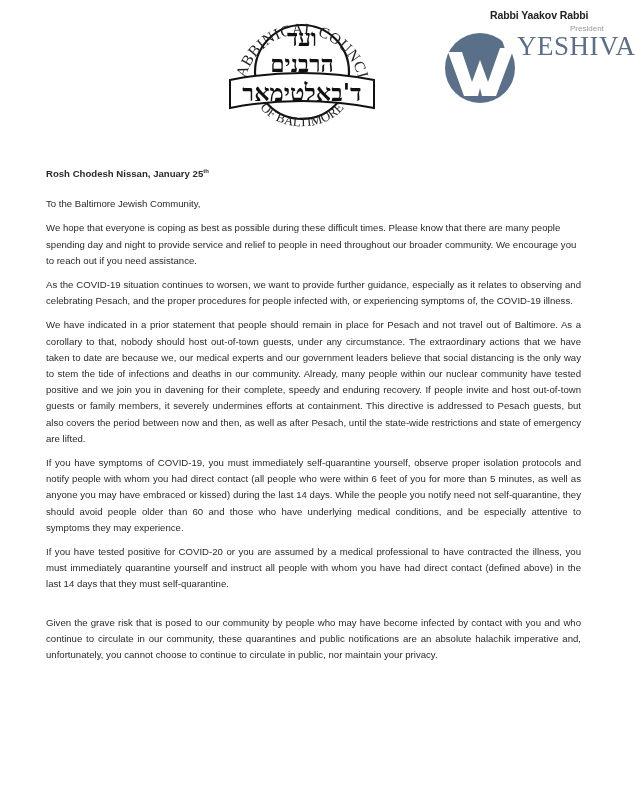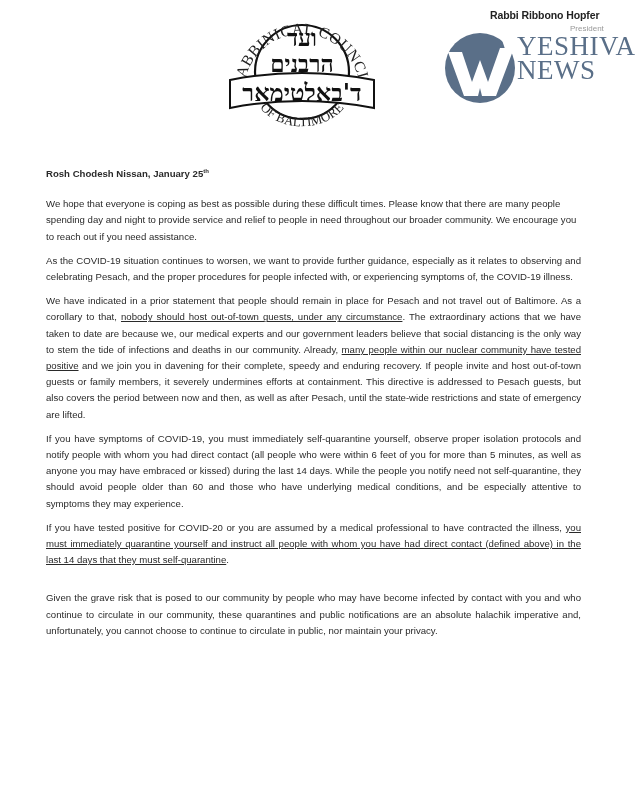--- a/index.html
+++ b/index.html
@@ -20,21 +20,21 @@
   .wm-text { position: absolute; left: 517px; top: 28px; font-family: "Liberation Serif", "DejaVu Serif", serif;
              color: #5a6f88; font-size: 27px; line-height: 24px; letter-spacing: 0.5px; margin-top: 6px; }
   .wm-text div { white-space: nowrap; }
 
   
   .letter { position: absolute; left: 46px; top: 163px; width: 535px; font-size: 9.6px; line-height: 16.2px; color: #2a2a2a; }
   .letter p { margin: 0 0 8px 0; text-align: justify; }
   .letter p.left { text-align: left; }
   .dateline { font-weight: bold; margin-bottom: 14px !important; }
   .dateline sup { font-size: 6px; vertical-align: 4px; }
-  .u { text-decoration: underline; }
+  .u { }
   .gap { margin-top: 22px !important; }
 </style>
 </head>
 <body>
 
 <div class="seal">
   <svg viewBox="0 0 158 136">
     <defs>
       <path id="arcTop" d="M 22 92 A 58 58 0 1 1 138 92"></path>
       <path id="arcBot" d="M 38 108 A 50 40 0 0 0 122 108"></path>
@@ -46,36 +46,36 @@
     <text font-family="Liberation Serif, DejaVu Serif, serif" font-size="13" fill="#222">
       <textPath href="#arcBot" startOffset="50%" text-anchor="middle">OF BALTIMORE</textPath>
     </text>
     <text x="80" y="46" text-anchor="middle" font-family="DejaVu Serif, serif" font-size="23" font-weight="bold" fill="#111" direction="rtl">ועד</text>
     <text x="80" y="72" text-anchor="middle" font-family="DejaVu Serif, serif" font-size="23" font-weight="bold" fill="#111" direction="rtl">הרבנים</text>
     <path d="M 8 80 Q 80 66 152 80 L 152 108 Q 80 94 8 108 Z" fill="#ffffff" stroke="#111" stroke-width="2"></path>
     <text x="80" y="101" text-anchor="middle" font-family="DejaVu Serif, serif" font-size="24" font-weight="bold" fill="#111" direction="rtl">ד'באלטימאר</text>
   </svg>
 </div>
 
-<div class="signatory">Rabbi Ribbono Hopfer</div>
+<div class="signatory">Rabbi Yaakov Rabbi</div>
 <div class="signatory-title">President</div>
 
 <div class="wm-logo">
   <svg viewBox="0 0 80 76">
     <circle cx="38" cy="38" r="35" fill="#5a6f88"></circle>
     <polygon points="6,22 20,22 30,52 38,30 46,52 58,18 72,18 54,66 40,66 38,58 36,66 22,66" fill="#ffffff"></polygon>
     <polygon points="60,10 72,10 66,28" fill="#ffffff"></polygon>
   </svg>
 </div>
 <div class="wm-text">
   <div>YESHIVA</div>
-  <div>NEWS</div>
 </div>
 
 <div class="letter">
   <p class="dateline left"><span>Rosh Chodesh Nissan, January 25</span><sup>th</sup></p>
+  <p class="left">To the Baltimore Jewish Community,</p>
   <p class="left">We hope that everyone is coping as best as possible during these difficult times.  Please know that there are many people spending day and night to provide service and relief to people in need throughout our broader community.  We encourage you to reach out if you need assistance.</p>
   <p>As the COVID-19 situation continues to worsen, we want to provide further guidance, especially as it relates to observing and celebrating Pesach, and the proper procedures for people infected with, or experiencing symptoms of, the COVID-19 illness.</p>
   <p><span>We have indicated in a prior statement that people should remain in place for Pesach and not travel out of Baltimore.  As a corollary to that, </span><span class="u">nobody should host out-of-town guests, under any circumstance</span><span>. The extraordinary actions that we have taken to date are because we, our medical experts and our government leaders believe that social distancing is the only way to stem the tide of infections and deaths in our community.  Already, </span><span class="u">many people within our nuclear community have tested positive</span><span> and we join you in davening for their complete, speedy and enduring recovery.  If people invite and host out-of-town guests or family members, it severely undermines efforts at containment.  This directive is addressed to Pesach guests, but also covers the period between now and then, as well as after Pesach, until the state-wide restrictions and state of emergency are lifted.</span></p>
   <p>If you have symptoms of COVID-19, you must immediately self-quarantine yourself, observe proper isolation protocols and notify people with whom you had direct contact (all people who were within 6 feet of you for more than 5 minutes, as well as anyone you may have embraced or kissed) during the last 14 days.  While the people you notify need not self-quarantine, they should avoid people older than 60 and those who have underlying medical conditions, and be especially attentive to symptoms they may experience.</p>
   <p><span>If you have tested positive for COVID-20 or you are assumed by a medical professional to have contracted the illness, </span><span class="u">you must immediately quarantine yourself and instruct all people with whom you have had direct contact (defined above) in the last 14 days that they must self-quarantine</span><span>.</span></p>
   <p class="gap">Given the grave risk that is posed to our community by people who may have become infected by contact with you and who continue to circulate in our community, these quarantines and public notifications are an absolute halachik imperative and, unfortunately, you cannot choose to continue to circulate in public, nor maintain your privacy.</p>
 </div>
 
 </body></html>

